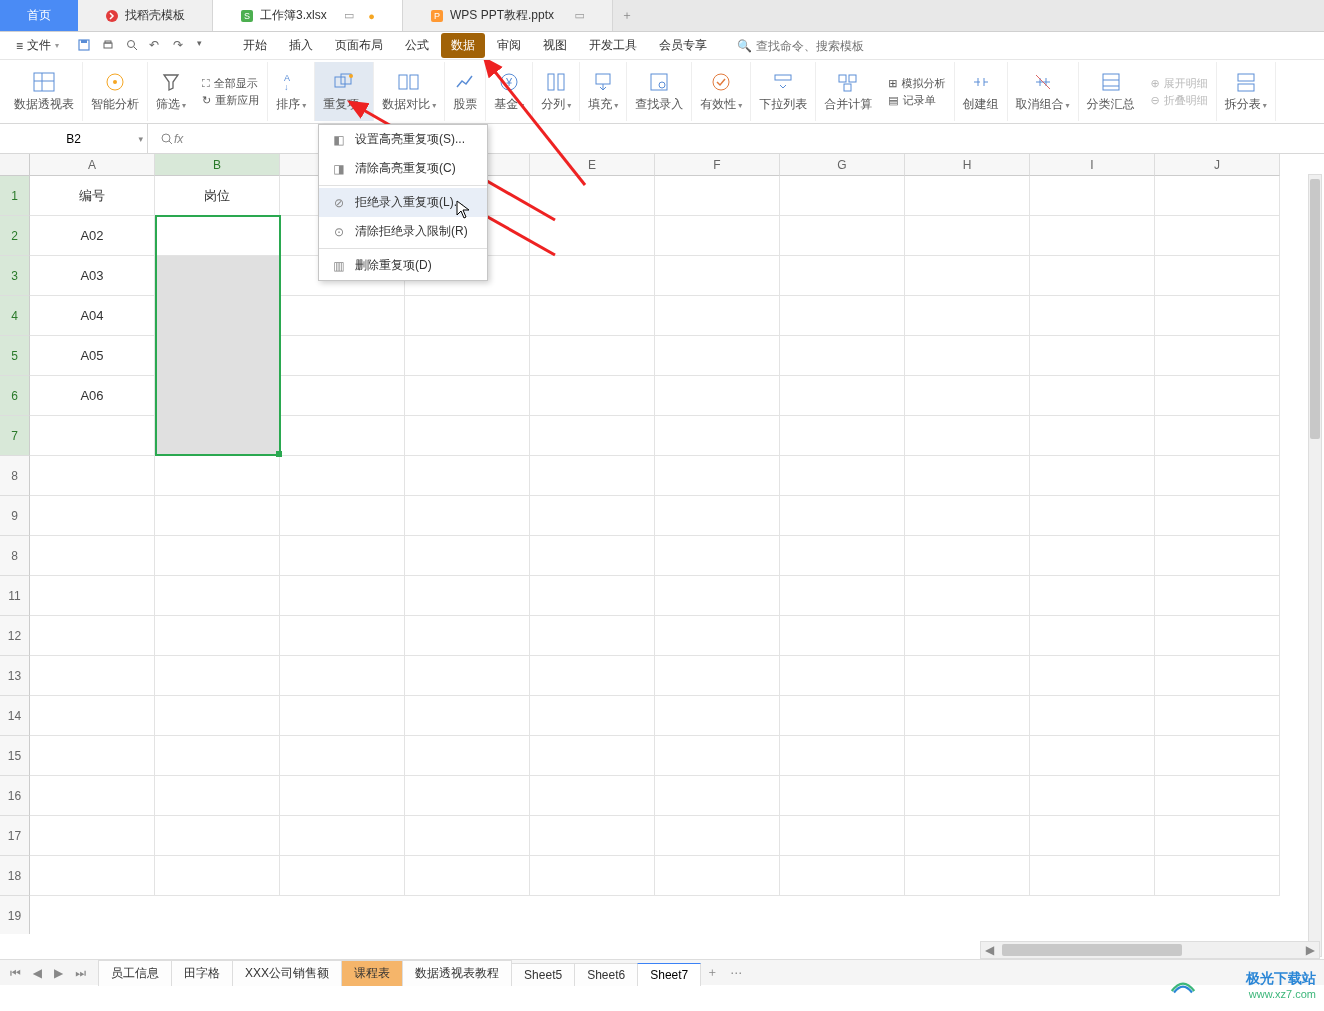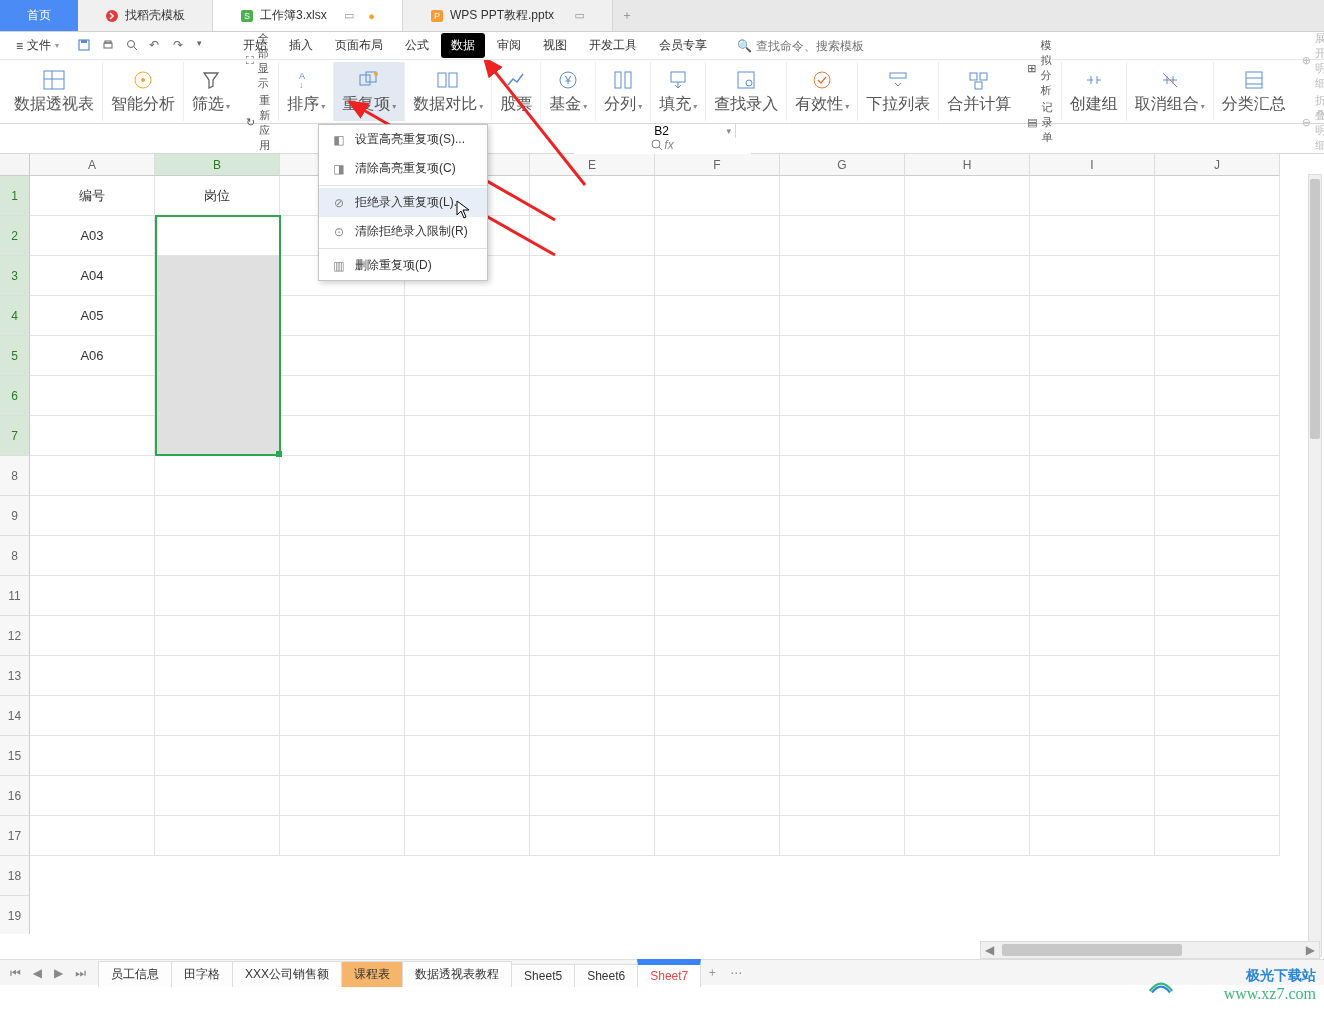--- a/index.html
+++ b/index.html
@@ -14,36 +14,36 @@
 .tab .close { margin-left: 8px; color: #999; font-size: 11px; }
 .tab-new { width: 28px; display: flex; align-items: center; justify-content: center; color: #888; cursor: pointer; }
 
 
 .menurow { height: 28px; display: flex; align-items: center; padding: 0 8px; gap: 4px; border-bottom: 1px solid #e6e6e6; }
 .file-btn { display: flex; align-items: center; gap: 4px; padding: 3px 8px; border-radius: 3px; cursor: pointer; }
 .qat { display: flex; align-items: center; gap: 8px; margin-left: 6px; }
 .qat .qicon { width: 16px; height: 16px; color: #666; cursor: pointer; }
 .menus { display: flex; align-items: center; margin-left: 16px; gap: 2px; }
 .menu-item { padding: 4px 10px; cursor: pointer; border-radius: 3px; }
-.menu-item.active { background: #000000; color: #fff; }
+.menu-item.active { background: #a16207; color: #fff; }
 .search-box { margin-left: 16px; display: flex; align-items: center; gap: 4px; color: #999; }
 .search-box input { border: none; outline: none; font-size: 12px; width: 140px; }
 
 
 .ribbon { height: 64px; display: flex; align-items: center; padding: 2px 6px; border-bottom: 1px solid #d8d8d8; gap: 0; }
 .rgrp { display: flex; flex-direction: column; align-items: center; justify-content: center; padding: 0 8px; height: 100%; border-right: 1px solid #eee; cursor: pointer; }
 .rgrp.noborder { border-right: none; }
 .rgrp .ricon { width: 24px; height: 24px; margin-bottom: 2px; display: flex; align-items: center; justify-content: center; color: #5a8dd6; }
-.rgrp .rlabel { font-size: 16px; color: #555; white-space: nowrap; }
+.rgrp .rlabel { font-size: 12px; color: #555; white-space: nowrap; }
 .rgrp.small { flex-direction: column; align-items: flex-start; gap: 2px; font-size: 11px; padding: 4px 8px; justify-content: center; }
 .rgrp.small .srow { display: flex; align-items: center; gap: 4px; color: #555; cursor: pointer; }
 .rgrp.highlight { background: #e2e9f2; }
 
 
-.fxrow { height: 30px; display: flex; align-items: center; border-bottom: 1px solid #d8d8d8; flex-direction: column; }
+.fxrow { height: 30px; display: flex; align-items: center; border-bottom: 1px solid #d8d8d8; }
 .namebox { width: 148px; height: 100%; border-right: 1px solid #d8d8d8; display: flex; align-items: center; justify-content: center; position: relative; }
 .namebox input { width: 100%; border: none; text-align: center; font-size: 12px; outline: none; }
 .namebox .dd { position: absolute; right: 4px; color: #888; font-size: 9px; }
 .fxicons { display: flex; align-items: center; padding: 0 12px; color: #888; }
 .fxinput { flex: 1; height: 100%; padding: 0 6px; }
 .fxinput input { width: 100%; height: 100%; border: none; outline: none; }
 
 
 .gridwrap { position: relative; height: 780px; overflow: hidden; }
 .corner { position: absolute; left: 0; top: 0; width: 30px; height: 22px; background: #f5f5f5; border-right: 1px solid #ccc; border-bottom: 1px solid #ccc; }
@@ -68,34 +68,34 @@
 .dropdown .divider { height: 1px; background: #e0e0e0; margin: 2px 0; }
 
 
 .arrow { position: absolute; z-index: 90; pointer-events: none; }
 
 
 .sheetbar { position: absolute; bottom: 26px; left: 0; right: 0; height: 26px; background: #f5f5f5; border-top: 1px solid #ddd; display: flex; align-items: center; padding: 0 6px; gap: 0; }
 .sheetnav { display: flex; gap: 4px; padding-right: 8px; color: #888; }
 .sheetnav span { cursor: pointer; padding: 2px 4px; }
 .sheettab { padding: 4px 12px; border: 1px solid #ddd; border-bottom: none; background: #fdfdfd; cursor: pointer; font-size: 12px; margin-right: -1px; }
-.sheettab.active { background: #fff; color: #ef4444; border-top: 6px solid #3b82f6; }
+.sheettab.active { background: #fff; color: #000000; border-top: 1px solid #3b82f6; }
 .sheettab.orange { background: #f5b56a; }
 .sheetadd { padding: 2px 6px; color: #888; cursor: pointer; }
 .hscroll { position: absolute; bottom: 26px; right: 4px; width: 340px; height: 18px; background: #f0f0f0; border: 1px solid #ddd; display: flex; align-items: center; }
 .hscroll .thumb { width: 180px; height: 12px; background: #c8c8c8; margin-left: 4px; border-radius: 2px; }
 .vscroll { position: absolute; right: 2px; top: 174px; width: 14px; bottom: 54px; background: #f0f0f0; border: 1px solid #ddd; }
 .vscroll .thumb { width: 10px; height: 260px; background: #c8c8c8; margin: 4px auto; border-radius: 2px; }
 
 
 .watermark { position: absolute; right: 8px; bottom: 6px; width: 210px; height: 40px; display: flex; align-items: center; justify-content: flex-end; gap: 6px; }
 .wm-logo { width: 30px; height: 30px; }
 .wm-text { font-size: 14px; text-align: right; margin-left: 42px; }
 .wm-text .l1 { color: #2a86d6; font-weight: bold; }
-.wm-text .l2 { color: #3cb67a; font-size: 16px; font-family: Liberation Serif, serif; }
+.wm-text .l2 { color: #3cb67a; font-size: 11px; }
 
 
 .cursor-arrow { position: absolute; z-index: 200; pointer-events: none; }
 
 svg { display: block; }
 .chev::after { content: "▾"; font-size: 8px; color: #888; margin-left: 2px; }
 </style>
 </head>
 <body>
 
@@ -429,20 +429,32 @@
       <div class="rowhead">15</div>
       <div class="rowhead">16</div>
       <div class="rowhead">17</div>
       <div class="rowhead">18</div>
       <div class="rowhead">19</div>
     </div>
   <div class="cells" id="cells">
       <div class="crow">
         <div class="cell">编号</div>
         <div class="cell">岗位</div>
+        <div class="cell"></div>
+        <div class="cell"></div>
+        <div class="cell"></div>
+        <div class="cell"></div>
+        <div class="cell"></div>
+        <div class="cell"></div>
+        <div class="cell"></div>
+        <div class="cell"></div>
+      </div>
+      <div class="crow">
+        <div class="cell">A02</div>
+        <div class="cell"></div>
         <div class="cell"></div>
         <div class="cell"></div>
         <div class="cell"></div>
         <div class="cell"></div>
         <div class="cell"></div>
         <div class="cell"></div>
         <div class="cell"></div>
         <div class="cell"></div>
       </div>
       <div class="crow">

